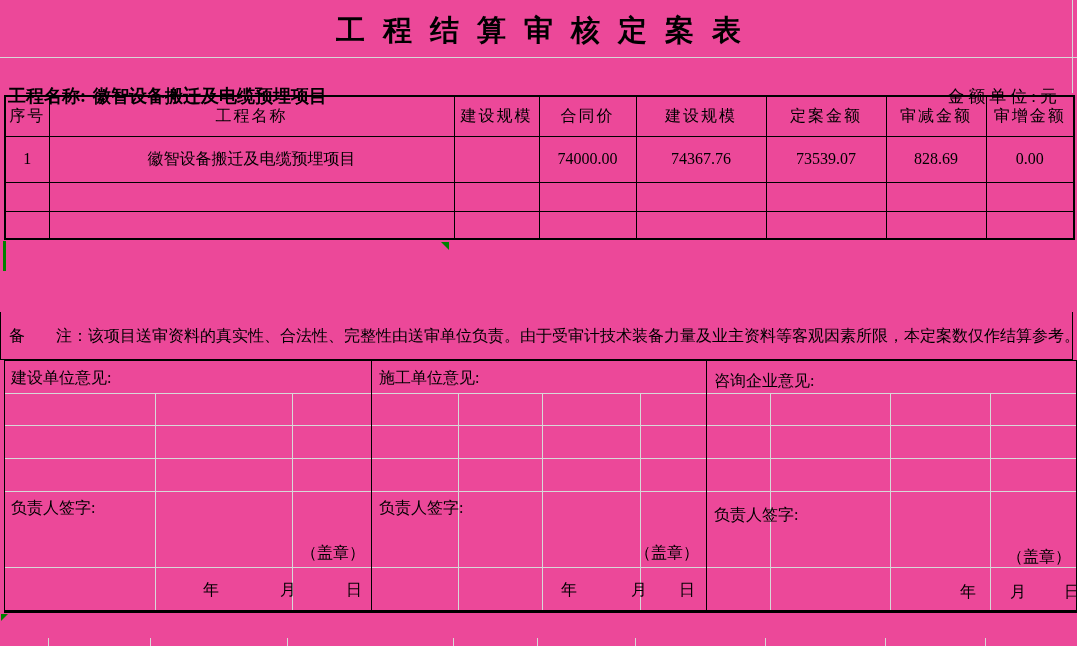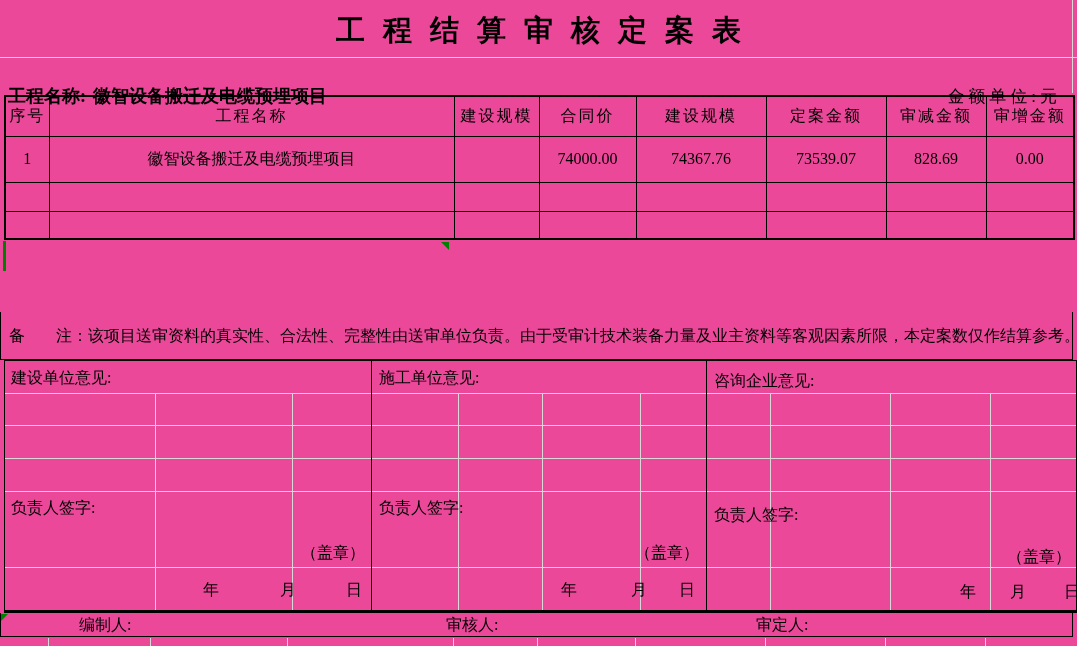--- a/index.html
+++ b/index.html
@@ -174,25 +174,20 @@
     <div class="op-label" style="left:674px; top:218px;">日</div>
 
     <div class="op-label" style="left:709px; top:9px;">咨询企业意见:</div>
     <div class="op-label" style="left:709px; top:143px;">负责人签字:</div>
     <div class="op-label" style="left:1002px; top:185px;">（盖章）</div>
     <div class="op-label" style="left:955px; top:220px;">年</div>
     <div class="op-label" style="left:1005px; top:220px;">月</div>
     <div class="op-label" style="left:1059px; top:220px;">日</div>
   </div>
 
-  <div class="footer-row">
-    <div class="f-label" style="left:78px;">编制人:</div>
-    <div class="f-label" style="left:445px;">审核人:</div>
-    <div class="f-label" style="left:755px;">审定人:</div>
-  </div>
 
   <div class="gl" style="left:48px; top:638px; width:1px; height:8px;"></div>
   <div class="gl" style="left:150px; top:638px; width:1px; height:8px;"></div>
   <div class="gl" style="left:287px; top:638px; width:1px; height:8px;"></div>
   <div class="gl" style="left:453px; top:638px; width:1px; height:8px;"></div>
   <div class="gl" style="left:537px; top:638px; width:1px; height:8px;"></div>
   <div class="gl" style="left:635px; top:638px; width:1px; height:8px;"></div>
   <div class="gl" style="left:765px; top:638px; width:1px; height:8px;"></div>
   <div class="gl" style="left:885px; top:638px; width:1px; height:8px;"></div>
   <div class="gl" style="left:985px; top:638px; width:1px; height:8px;"></div>

